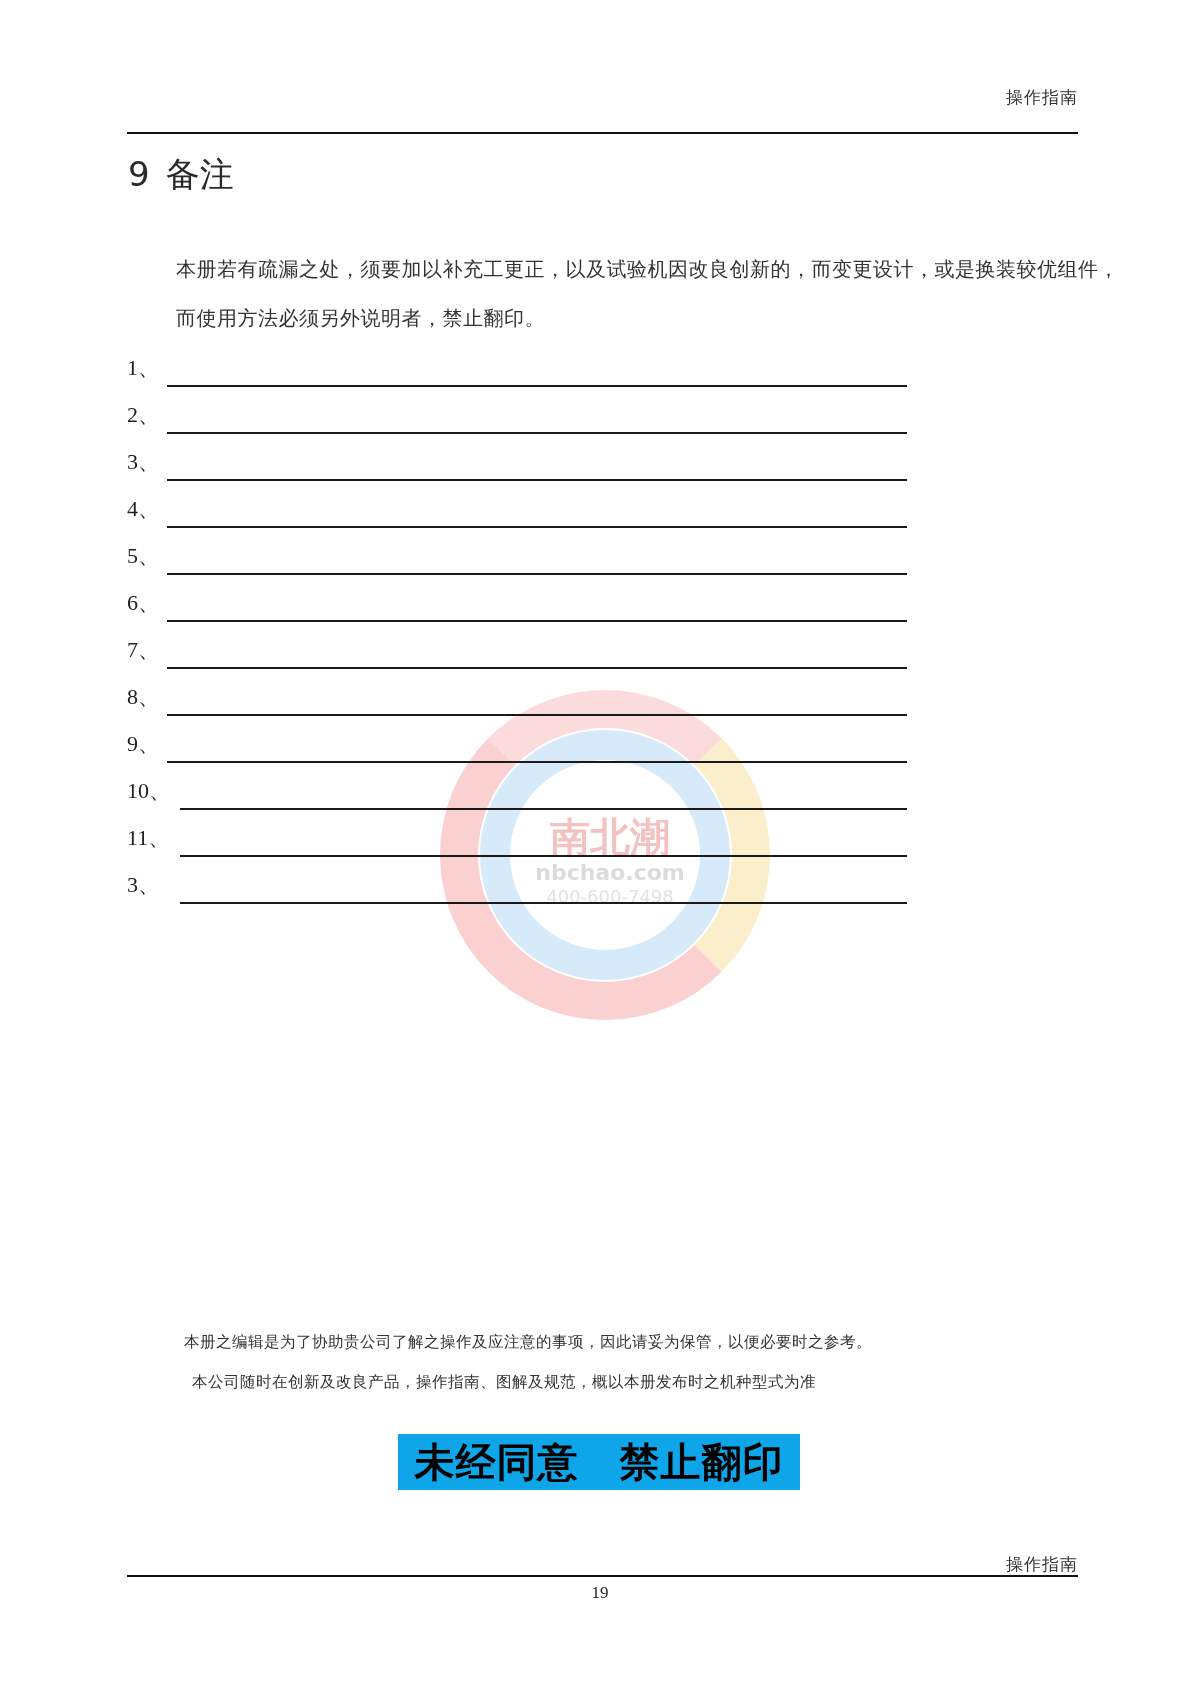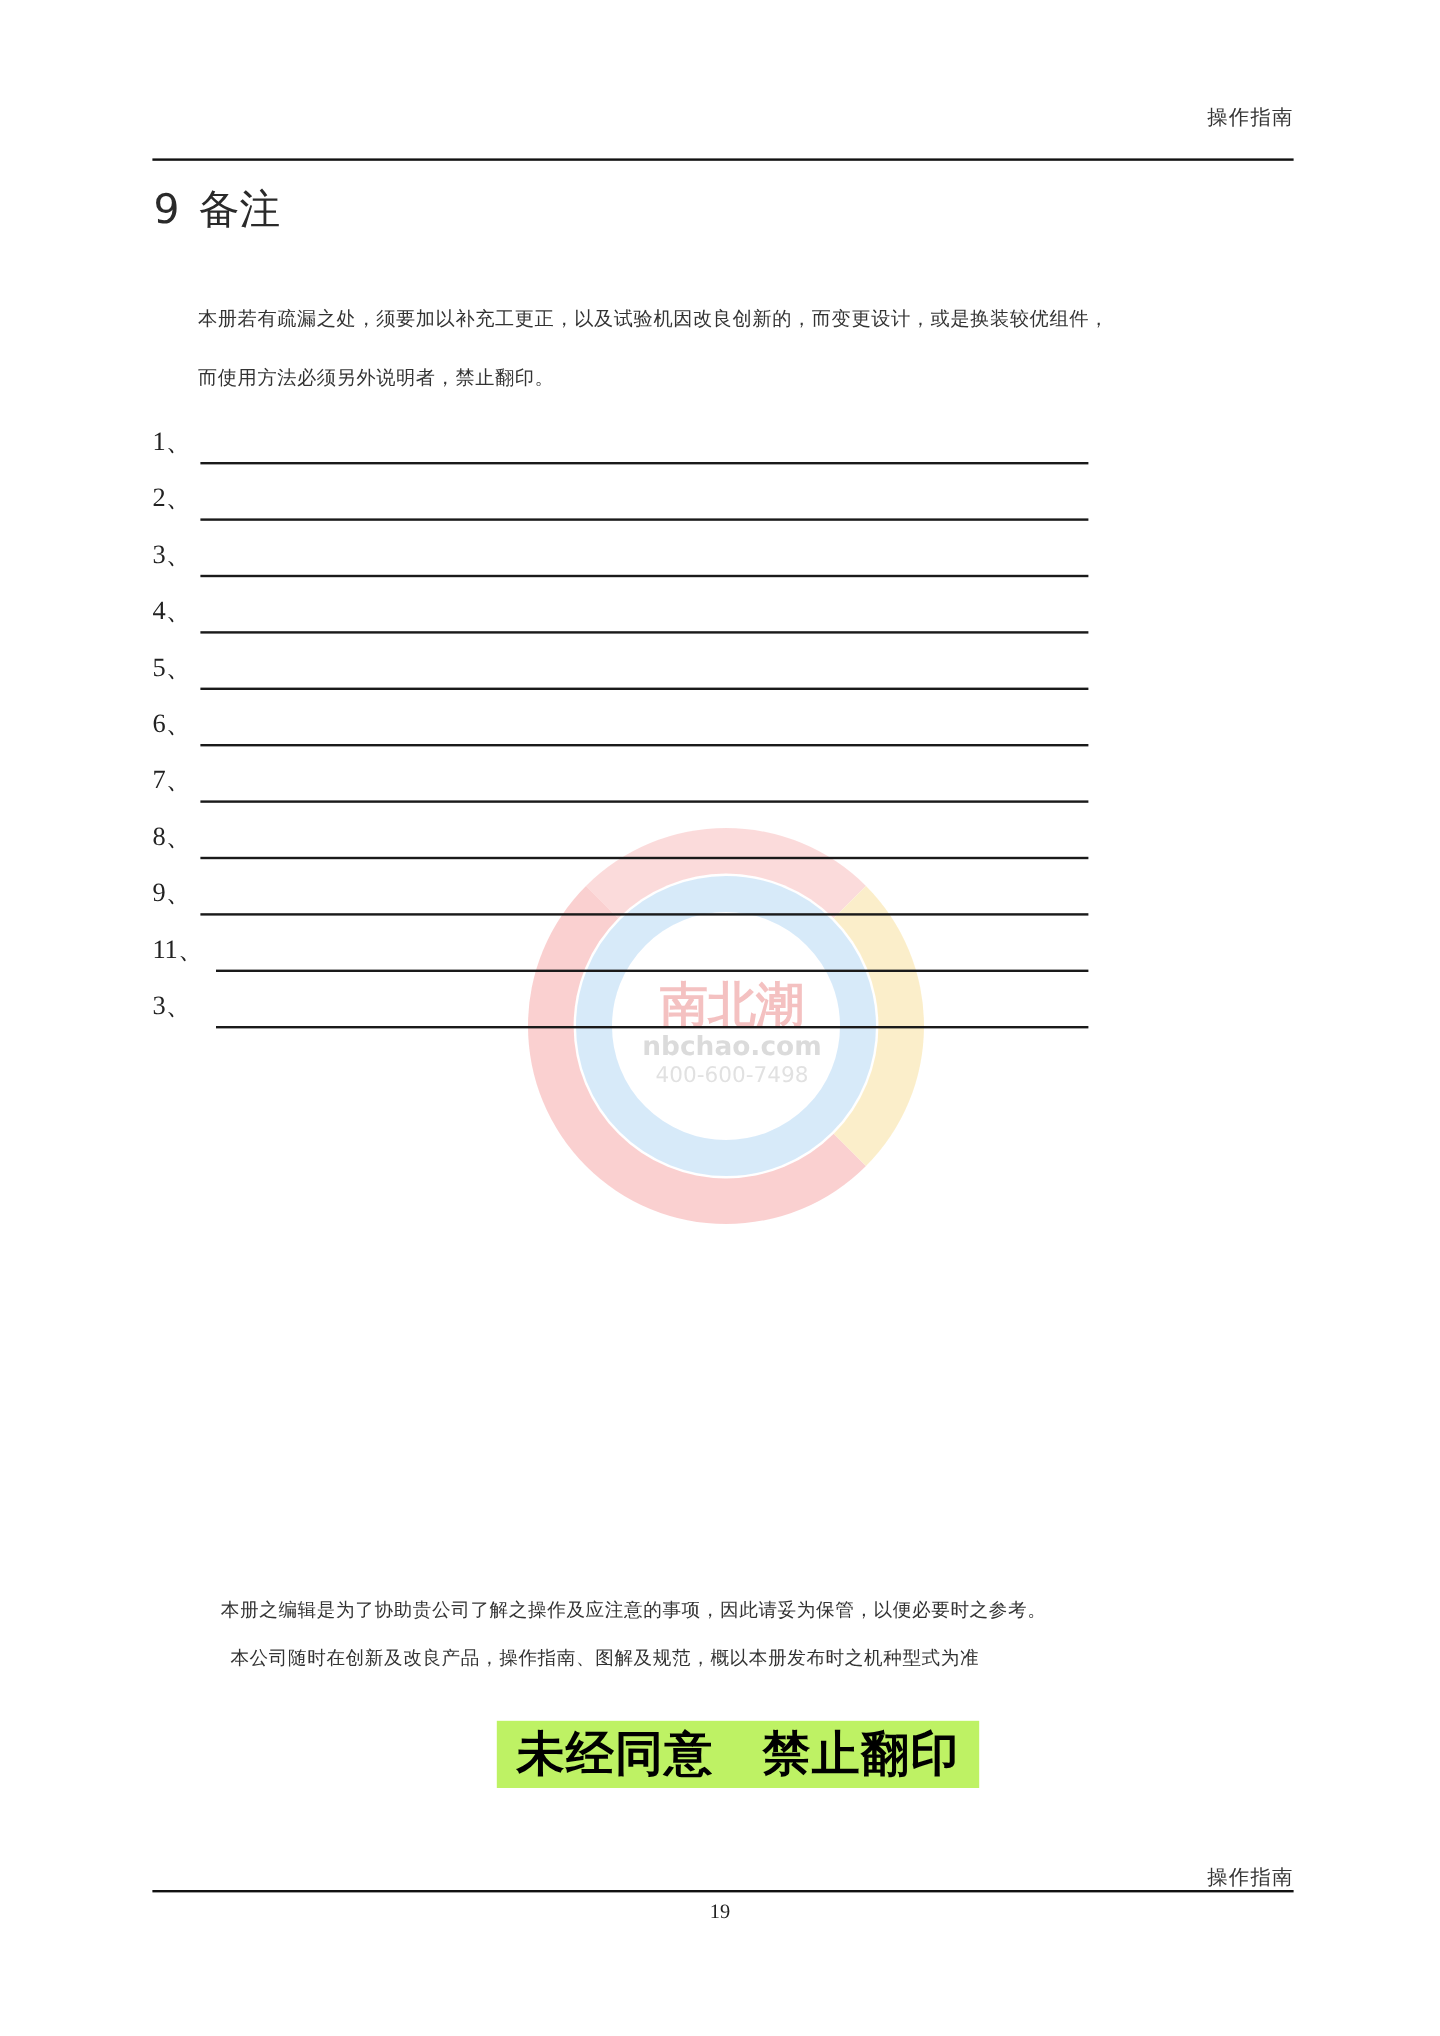--- a/index.html
+++ b/index.html
@@ -7,40 +7,40 @@
            font-family: "DejaVu Serif", "Liberation Serif", serif; color: #222; }
     .page { position: absolute; left: 0; top: 0; width: 1200px; height: 1222px; }
 
     .running-head { position: absolute; right: 122px; top: 86px; font-size: 17px; color: #333; letter-spacing: 1px; }
     .head-rule { position: absolute; left: 127px; right: 122px; top: 132px; height: 0; border-top: 2px solid #111; }
 
     .section-title { position: absolute; left: 128px; top: 152px; font-family: "DejaVu Sans", "Liberation Sans", sans-serif;
                      font-size: 34px; color: #2a2a2a; font-weight: normal; margin: 0; }
     .section-title .num { margin-right: 16px; }
 
-    .intro { position: absolute; left: 165px; font-size: 16px; color: #333; letter-spacing: 0.5px; }
+    .intro { position: absolute; left: 176px; font-size: 20px; color: #333; letter-spacing: 0.5px; }
     .intro.l1 { top: 256px; }
     .intro.l2 { top: 305px; }
 
     .blank-list { position: absolute; left: 127px; top: 340px; width: 780px; }
     .blank-row { position: relative; height: 47px; }
     .blank-row .idx { position: absolute; left: 0; bottom: 4px; font-family: "Liberation Serif", serif; font-size: 22px; color: #222; }
     .blank-row .line { position: absolute; right: 0; bottom: 0; height: 0; border-top: 2px solid #1a1a1a; }
     .blank-row .line.short-idx { left: 40px; }
     .blank-row .line.long-idx { left: 53px; }
 
     .watermark { position: absolute; left: 420px; top: 660px; width: 380px; height: 400px; pointer-events: none; opacity: 0.35; }
     .wm-ring { position: absolute; border-radius: 50%; }
     .wm-text { position: absolute; left: 0; right: 0; text-align: center; font-family: "DejaVu Sans", sans-serif; }
 
     .footer-note { position: absolute; font-size: 15.5px; color: #333; letter-spacing: 0.5px; }
     .footer-note.n1 { left: 184px; top: 1332px; }
     .footer-note.n2 { left: 192px; top: 1372px; }
 
-    .stamp { position: absolute; left: 414px; top: 1434px; width: 402px; height: 56px; background: #bef264;
+    .stamp { position: absolute; left: 398px; top: 1434px; width: 402px; height: 56px; background: #0ea5e9;
              font-family: "DejaVu Sans", "Liberation Sans", sans-serif; font-size: 40px; font-weight: bold; color: #000;
              line-height: 56px; text-align: center; letter-spacing: 1px; white-space: pre; }
 
     .foot-head { position: absolute; right: 122px; top: 1553px; font-size: 17px; color: #333; letter-spacing: 1px; }
     .foot-rule { position: absolute; left: 127px; right: 122px; top: 1575px; height: 0; border-top: 2px solid #111; }
     .page-number { position: absolute; left: 0; right: 0; top: 1583px; text-align: center; font-family: "Liberation Serif", serif; font-size: 17px; color: #222; }
   </style>
 </head>
 <body>
 
@@ -95,20 +95,24 @@
       </div>
     <div class="blank-row">
         <span class="idx">8、</span>
         <div class="line short-idx"></div>
       </div>
     <div class="blank-row">
         <span class="idx">9、</span>
         <div class="line short-idx"></div>
       </div>
     <div class="blank-row">
+        <span class="idx">10、</span>
+        <div class="line long-idx"></div>
+      </div>
+    <div class="blank-row">
         <span class="idx">11、</span>
         <div class="line long-idx"></div>
       </div>
     <div class="blank-row">
         <span class="idx">3、</span>
         <div class="line long-idx"></div>
       </div>
   </div>
 
   <div class="footer-note n1">本册之编辑是为了协助贵公司了解之操作及应注意的事项，因此请妥为保管，以便必要时之参考。</div>

